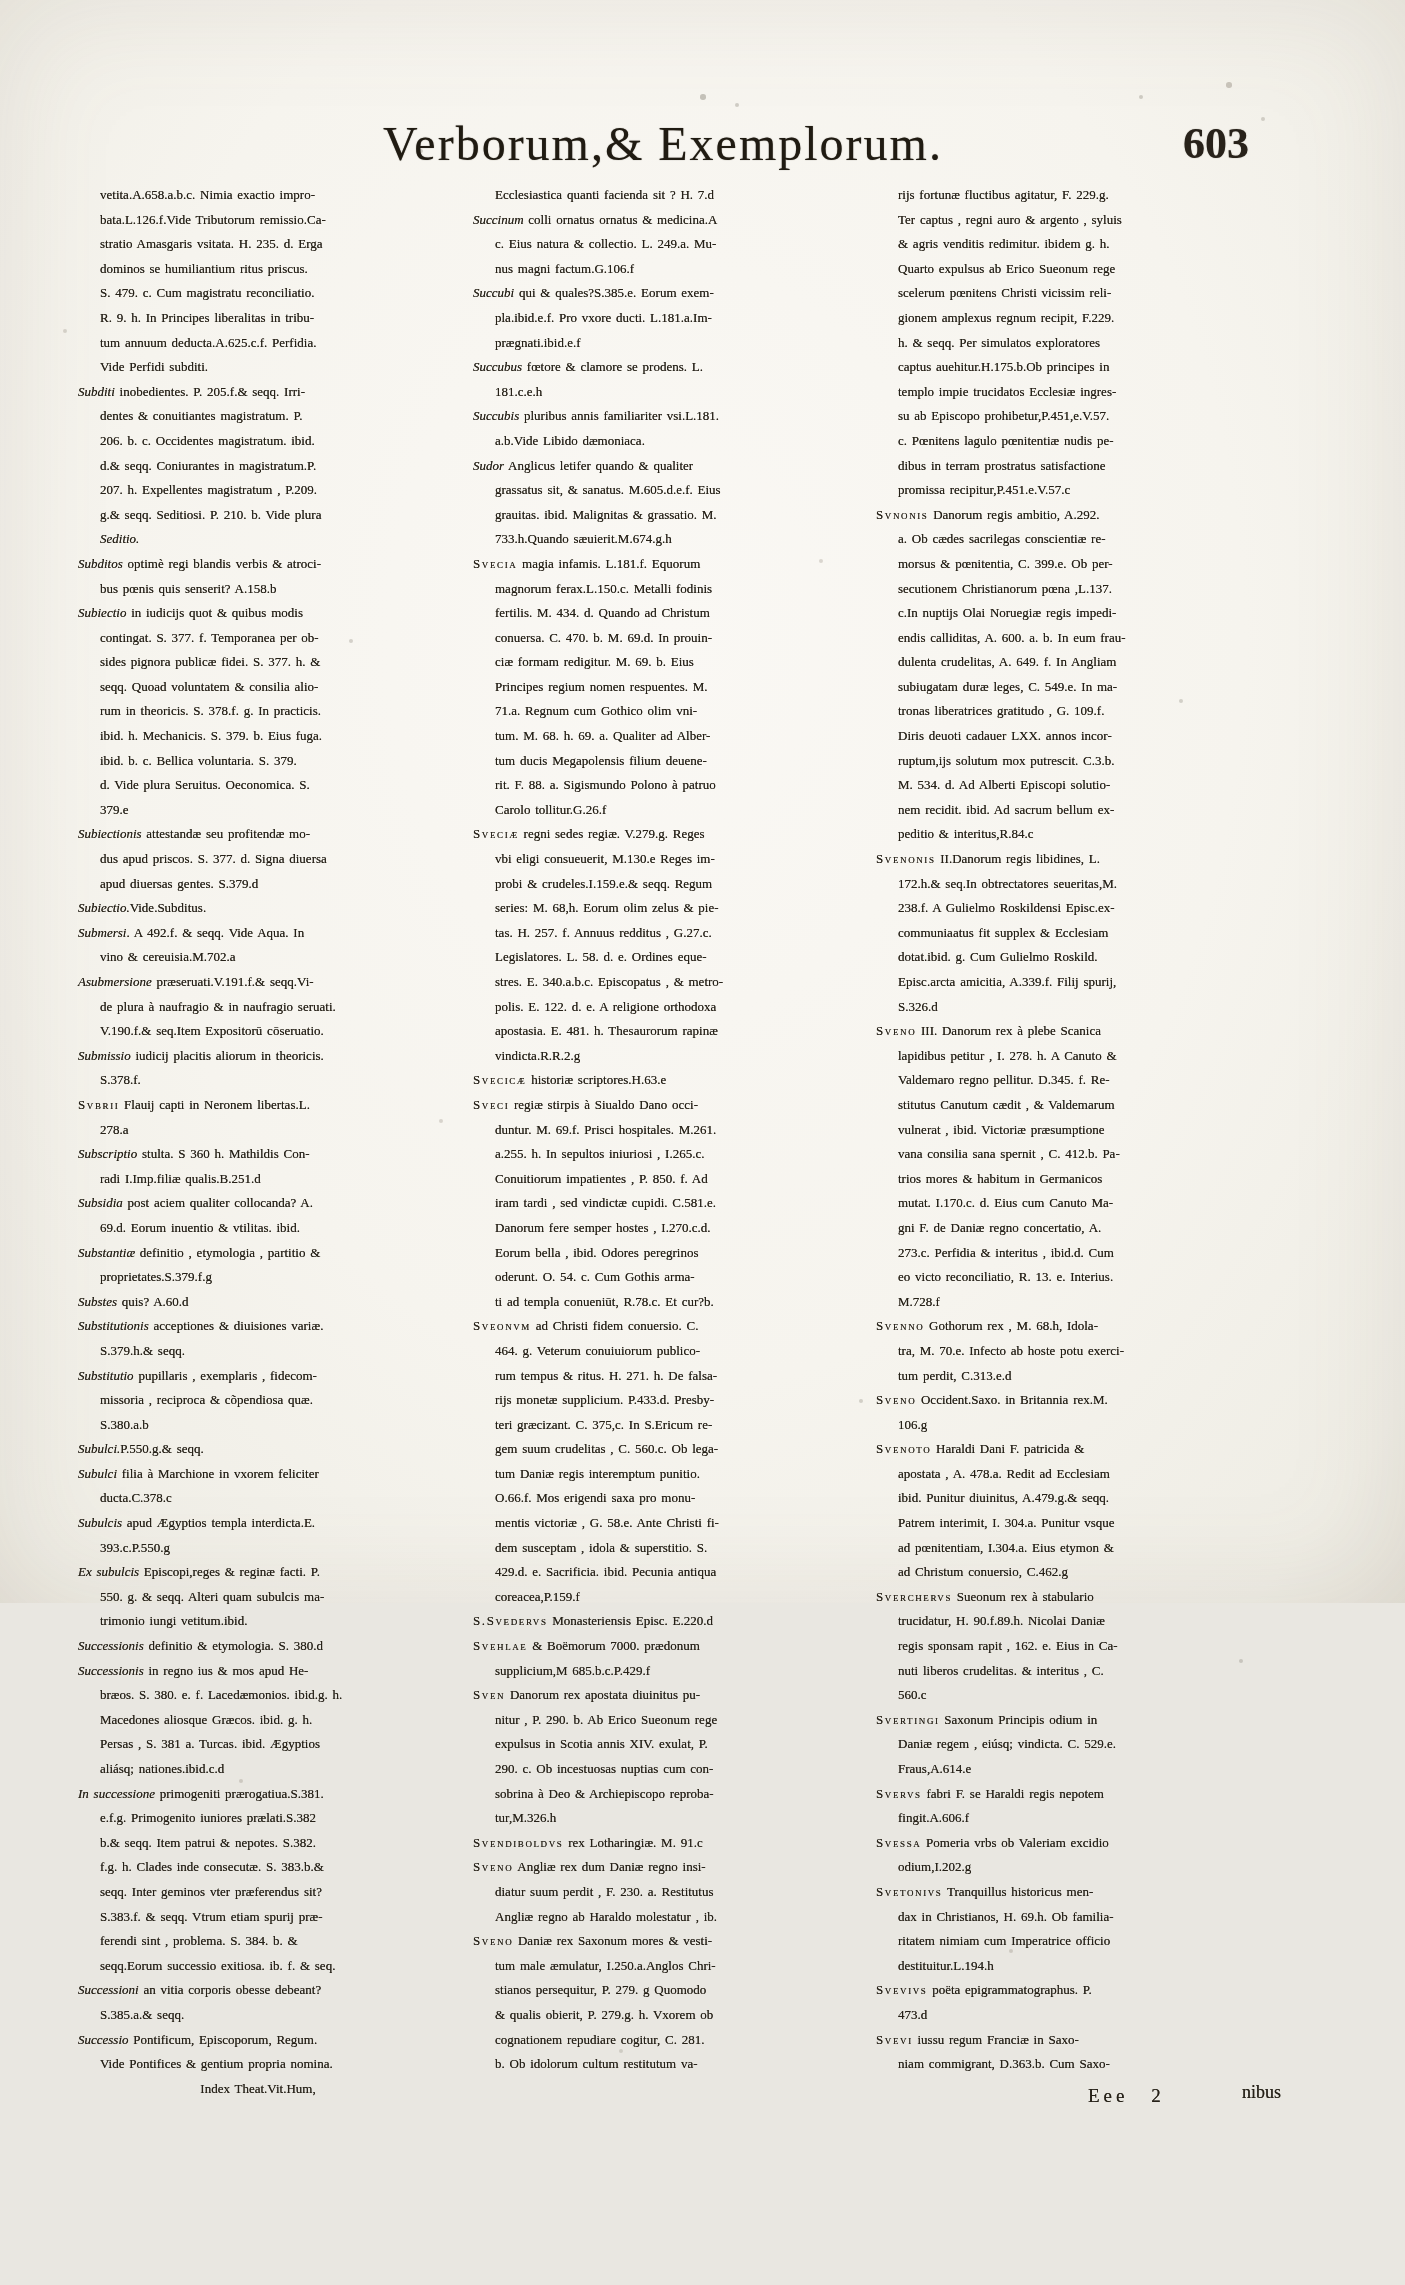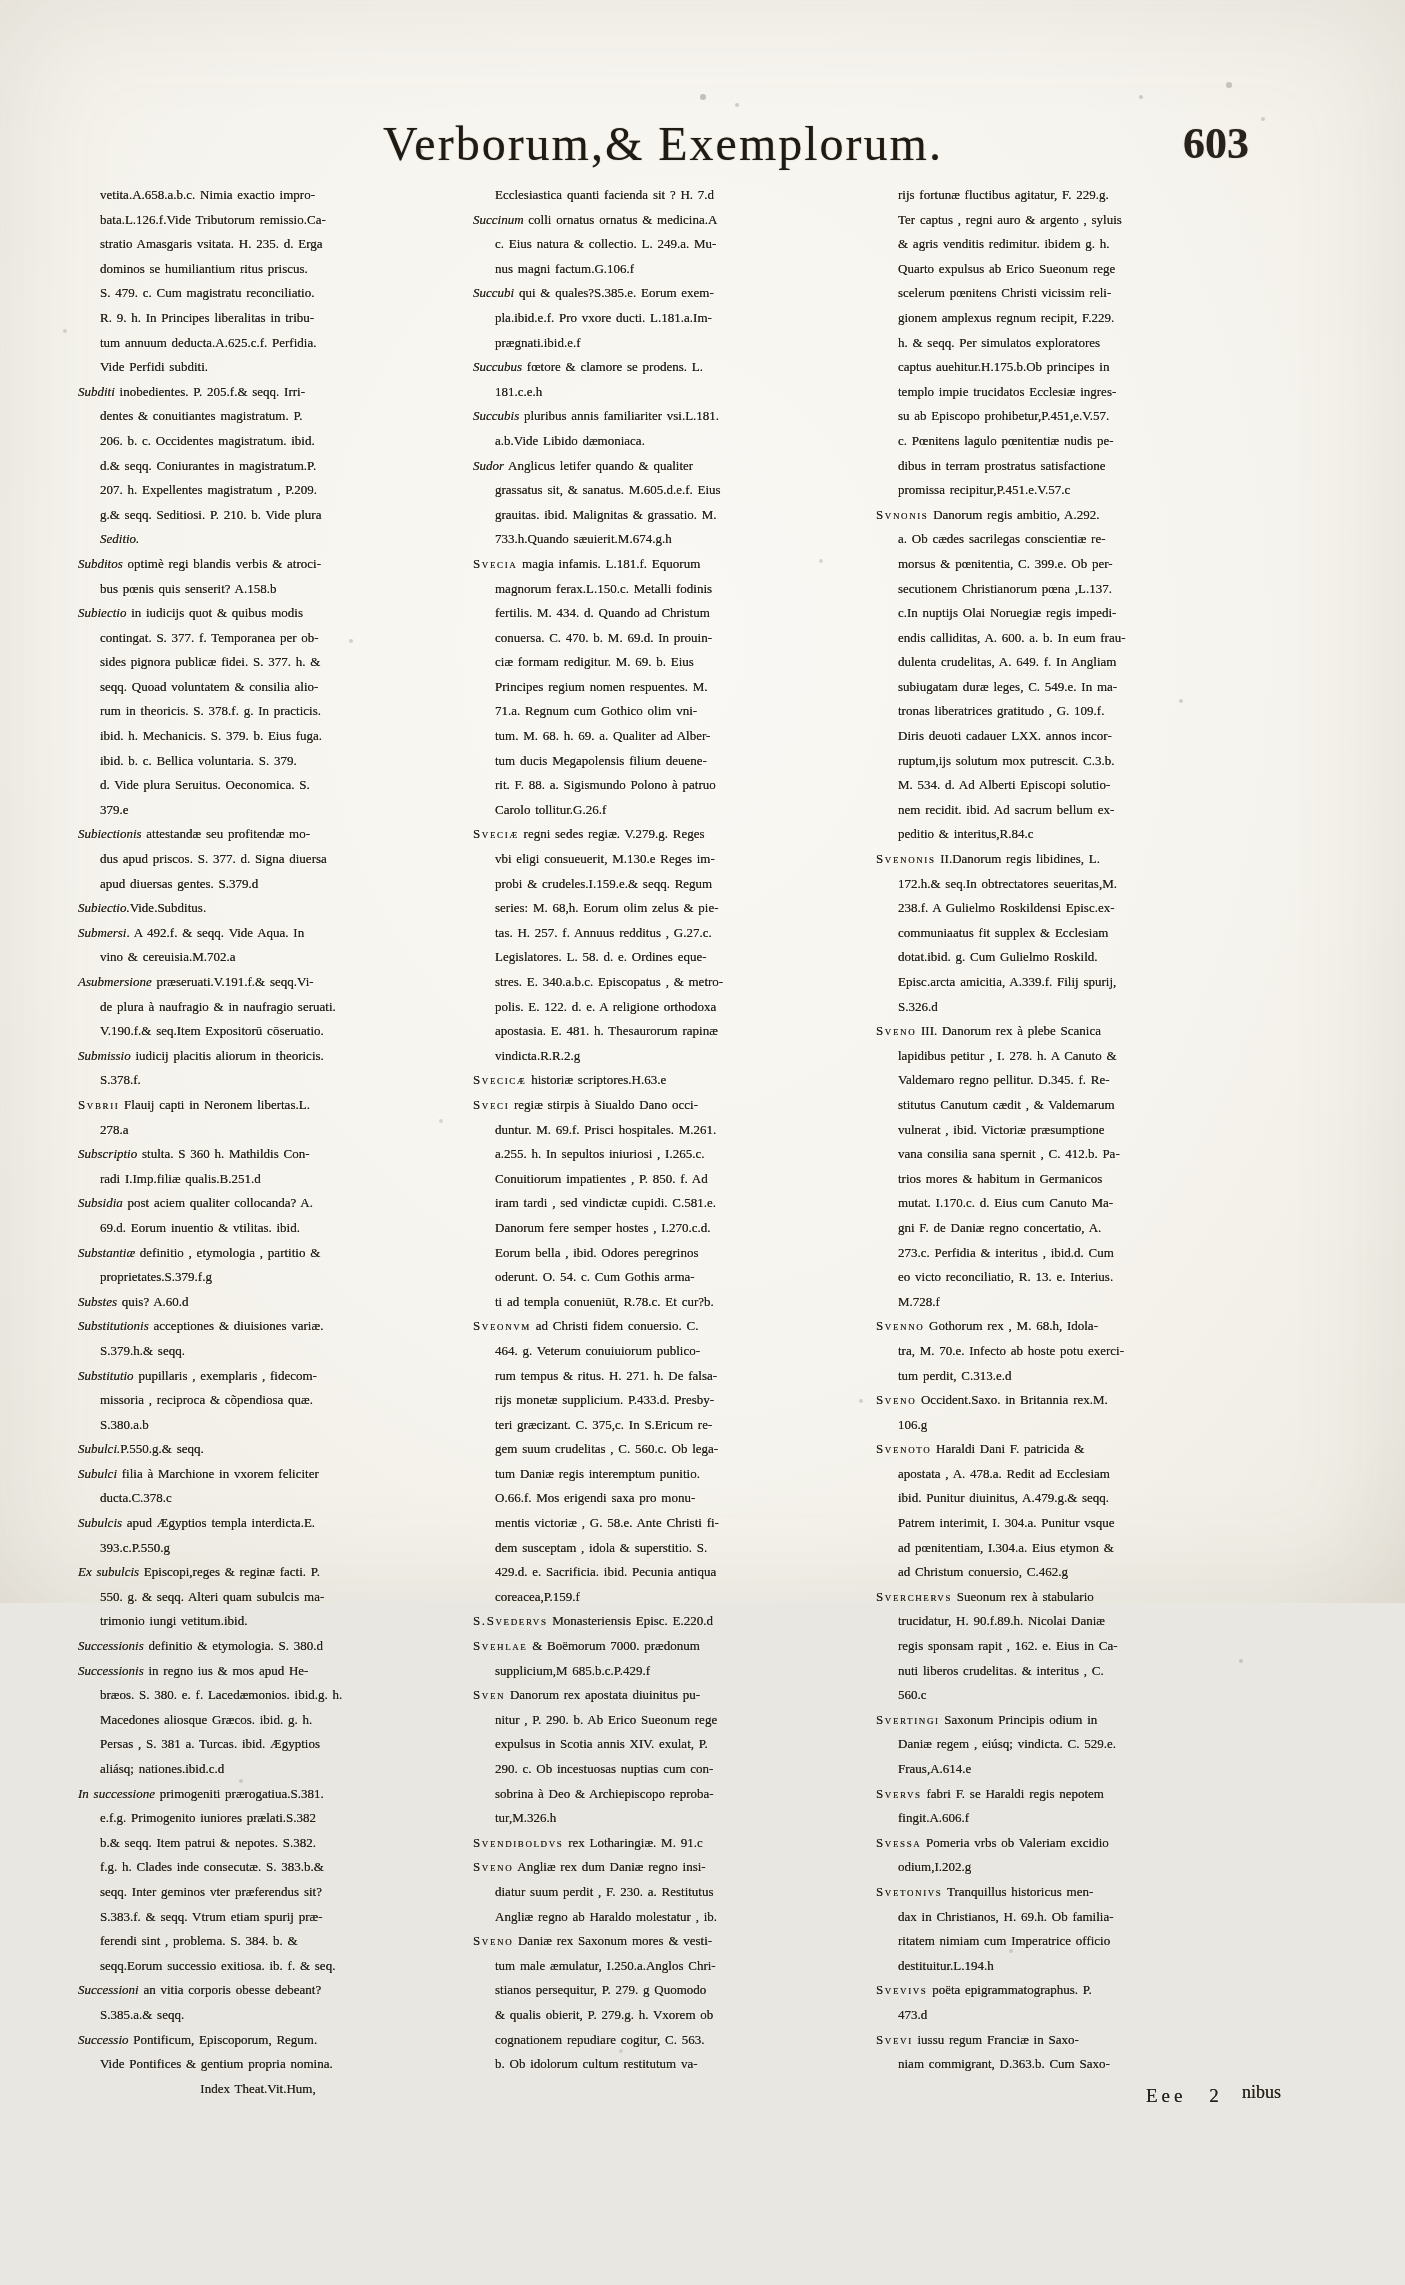--- a/index.html
+++ b/index.html
@@ -36,21 +36,21 @@
   }
   #col1{left:78px;width:360px;}
   #col2{left:473px;width:360px;}
   #col3{left:876px;width:380px;}
   .line{white-space:pre;height:24.6px;}
   .line.c{padding-left:22px;}
   .line.ctr{padding-left:0;text-align:center;}
   .i{font-style:italic;}
   .sc{font-variant:small-caps;letter-spacing:1.6px;}
   .sig{
-    position:absolute;left:1146px;top:2085px;
+    position:absolute;left:1088px;top:2085px;
     font-size:19px;letter-spacing:4px;word-spacing:14px;
     text-shadow:0 0 .6px rgba(38,33,24,.75);
   }
   .catch{
     position:absolute;left:1242px;top:2082px;
     font-size:18px;
     text-shadow:0 0 .6px rgba(38,33,24,.75);
   }
   
   .speckles{position:absolute;left:0;top:0;width:2px;height:2px;border-radius:50%;
@@ -232,21 +232,21 @@
       <div class="line c">sobrina à Deo &amp; Archiepiscopo reproba-</div>
       <div class="line c">tur,M.326.h</div>
       <div class="line e"><span class="sc">Svendiboldvs</span> rex Lotharingiæ. M. 91.c</div>
       <div class="line e"><span class="sc">Sveno</span> Angliæ rex dum Daniæ regno insi-</div>
       <div class="line c">diatur suum perdit , F. 230. a. Restitutus</div>
       <div class="line c">Angliæ regno ab Haraldo molestatur , ib.</div>
       <div class="line e"><span class="sc">Sveno</span> Daniæ rex Saxonum mores &amp; vesti-</div>
       <div class="line c">tum male æmulatur, I.250.a.Anglos Chri-</div>
       <div class="line c">stianos persequitur, P. 279. g Quomodo</div>
       <div class="line c">&amp; qualis obierit, P. 279.g. h. Vxorem ob</div>
-      <div class="line c">cognationem repudiare cogitur, C. 563.</div>
+      <div class="line c">cognationem repudiare cogitur, C. 281.</div>
       <div class="line c">b. Ob idolorum cultum restitutum va-</div>
     </div>
   <div id="col3" class="col">
       <div class="line c">rijs fortunæ fluctibus agitatur, F. 229.g.</div>
       <div class="line c">Ter captus , regni auro &amp; argento , syluis</div>
       <div class="line c">&amp; agris venditis redimitur. ibidem g. h.</div>
       <div class="line c">Quarto expulsus ab Erico Sueonum rege</div>
       <div class="line c">scelerum pœnitens Christi vicissim reli-</div>
       <div class="line c">gionem amplexus regnum recipit, F.229.</div>
       <div class="line c">h. &amp; seqq. Per simulatos exploratores</div>

